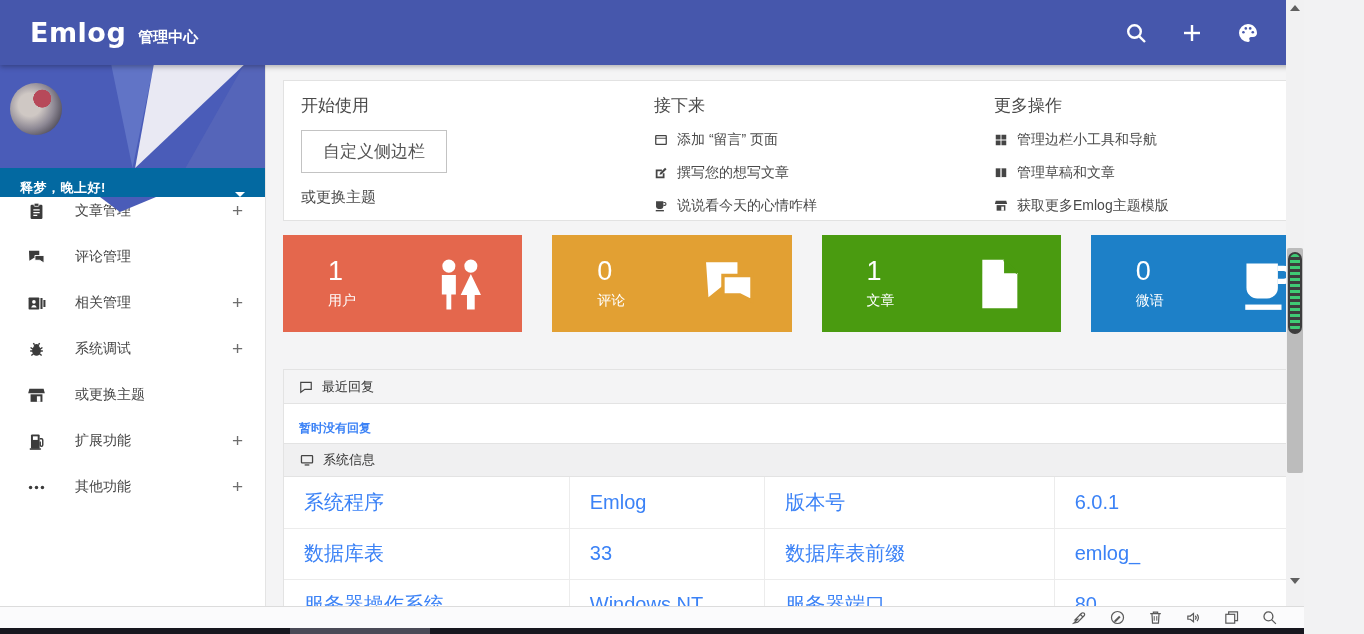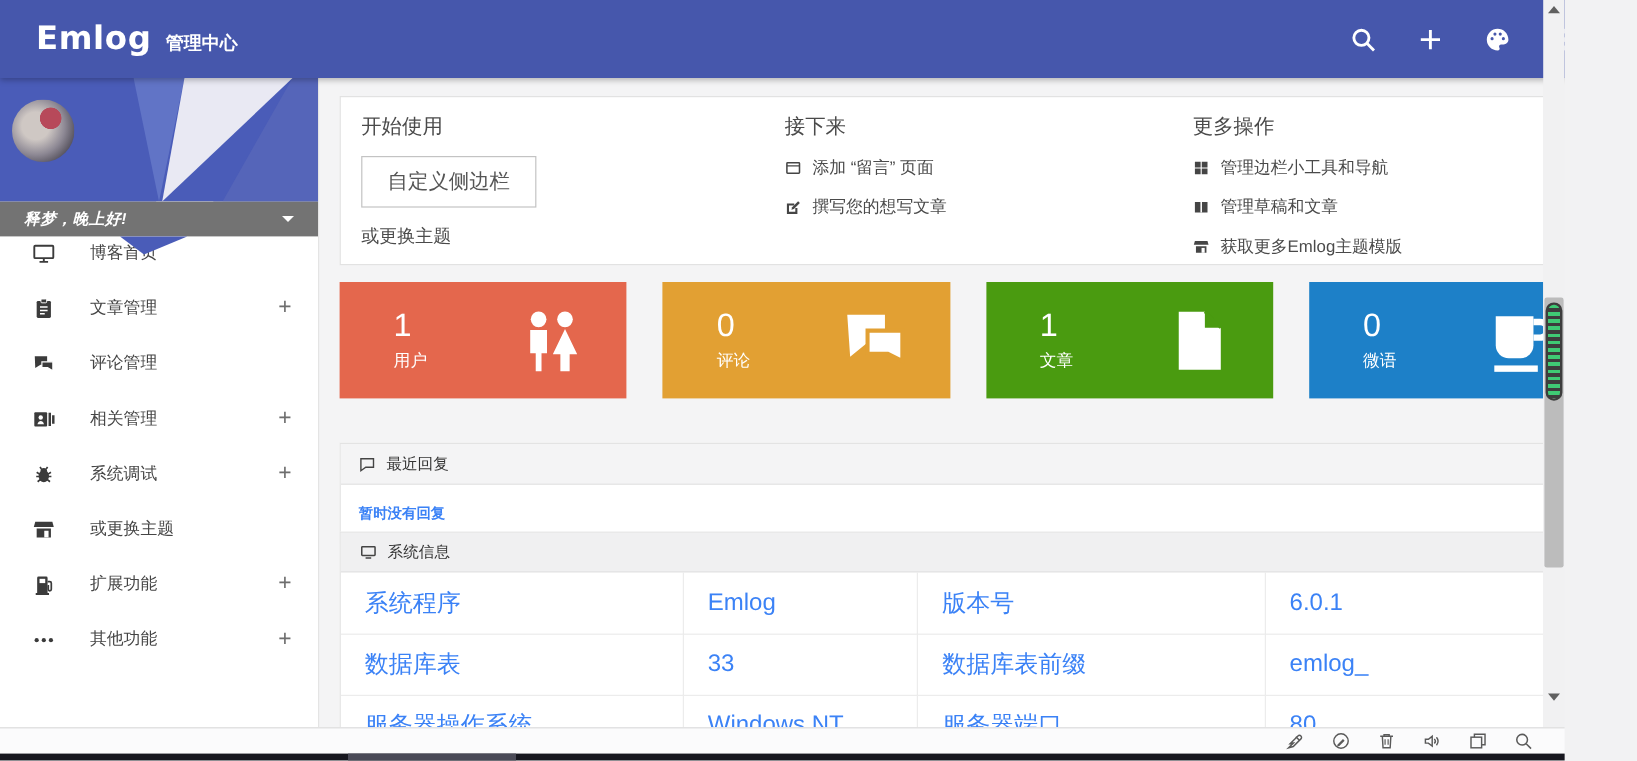--- a/index.html
+++ b/index.html
@@ -23,22 +23,22 @@
              box-shadow:1px 0 0 #e4e4e4; z-index:10; }
   .side-header { position:relative; height:103px; background:#4a5cb8; overflow:hidden; }
   .wedge { position:absolute; inset:0; }
   .wedge-light { background:#6174c6; clip-path:polygon(42% 0, 58% 0, 50% 100%); }
   .wedge-white { background:#e9e9f3; clip-path:polygon(58% 0, 92% 0, 51% 100%); }
   .wedge-mid   { background:#5565b9; clip-path:polygon(92% 0, 100% 0, 100% 100%, 70% 100%); }
   .avatar { position:absolute; left:10px; top:18px; width:52px; height:52px; border-radius:50%;
             background:radial-gradient(circle at 62% 30%, #b7495a 0 18%, transparent 19%),
                        radial-gradient(circle at 38% 42%, #cfc8c4 0 26%, #8d8894 55%, #403d49 85%);
             z-index:4; }
-  .side-strip { position:absolute; top:103px; left:0; width:100%; height:29px; background:#737373;
-                display:flex; align-items:center; padding:0 20px; color:#fff; z-index:3; cursor:pointer;font-style:italic; }
+  .side-strip { position:absolute; top:103px; left:0; width:100%; height:29px; background:#0369a1;
+                display:flex; align-items:flex-end; padding:0 20px; color:#fff; z-index:3; cursor:pointer; }
   .greeting { font-size:13px; font-weight:bold; letter-spacing:.5px; }
   .caret { margin-left:auto; width:0; height:0; border-left:5px solid transparent;
            border-right:5px solid transparent; border-top:5px solid #fff; }
   .wedge-tip { position:absolute; top:103px; left:130px; width:0; height:0; z-index:3;
                border-left:16px solid transparent; border-right:32px solid transparent;
                border-top:27px solid #e9e9f3; }
   .blue-tip { position:absolute; top:132px; left:100px; width:0; height:0; z-index:3;
               border-left:20px solid transparent; border-right:36px solid transparent;
               border-top:15px solid #4a5cb8; }
   .menu { padding-top:20px; }
@@ -162,31 +162,20 @@
     <div class="wedge-tip"></div>
     <div class="side-strip">
       <span class="greeting">释梦，晚上好!</span>
       <span class="caret"></span>
     </div>
     <div class="blue-tip"></div>
 
     <nav class="menu">
       <div class="menu-item">
         <span class="mi-icon">
-          <svg viewBox="0 0 24 24" fill="none" stroke="#3b3b3b" stroke-width="2">
-              <rect x="2" y="3.5" width="20" height="13" rx="1"></rect>
-              <line x1="12" y1="16.5" x2="12" y2="20"></line>
-              <line x1="7.5" y1="20.5" x2="16.5" y2="20.5"></line>
-            </svg>
-        </span>
-        <span class="mi-label">博客首页</span>
-        <span class="mi-plus"></span>
-      </div>
-      <div class="menu-item">
-        <span class="mi-icon">
           <svg viewBox="0 0 24 24">
               <rect x="4.5" y="3.5" width="15" height="18" rx="1.5" fill="#3b3b3b"></rect>
               <rect x="9" y="1.5" width="6" height="4" rx="1" fill="#3b3b3b" stroke="#fff"></rect>
               <path d="M8 10h8M8 13.5h8M8 17h5" stroke="#fff" stroke-width="1.6"></path>
             </svg>
         </span>
         <span class="mi-label">文章管理</span>
         <span class="mi-plus">+</span>
       </div>
       <div class="menu-item">
@@ -279,20 +268,30 @@
           <span>添加 “留言” 页面</span>
         </div>
         <div class="witem">
           <span class="wi">
             <svg viewBox="0 0 24 24" fill="#454545">
                 <path d="M3 6h10.5v3H6v9h9v-5.5h3V21H3z"></path>
                 <path d="M10.5 11.5L19 3l2.5 2.5-8.5 8.5-3.6 1.1z"></path>
               </svg>
           </span>
           <span>撰写您的想写文章</span>
+        </div>
+        <div class="witem">
+          <span class="wi">
+            <svg viewBox="0 0 24 24">
+                <path d="M3.5 4h12.5v9a4 4 0 01-4 4H7.5a4 4 0 01-4-4z" fill="#454545"></path>
+                <path d="M16 6h2a2.5 2.5 0 010 5h-2" fill="none" stroke="#454545" stroke-width="2"></path>
+                <path d="M3 20h14" stroke="#454545" stroke-width="2.4"></path>
+              </svg>
+          </span>
+          <span>说说看今天的心情咋样</span>
         </div>
       </div>
       <div class="wcol3">
         <div class="wtitle">更多操作</div>
         <div class="witem">
           <span class="wi">
             <svg viewBox="0 0 24 24" fill="#454545">
                 <path d="M3 3h8.2v8.2H3zM12.8 3H21v8.2h-8.2zM3 12.8h8.2V21H3zM12.8 12.8H21V21h-8.2z"></path>
               </svg>
           </span>

